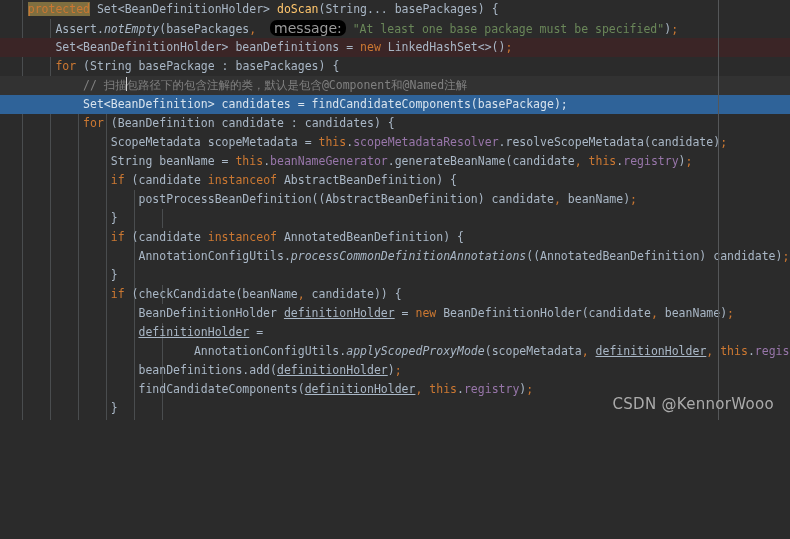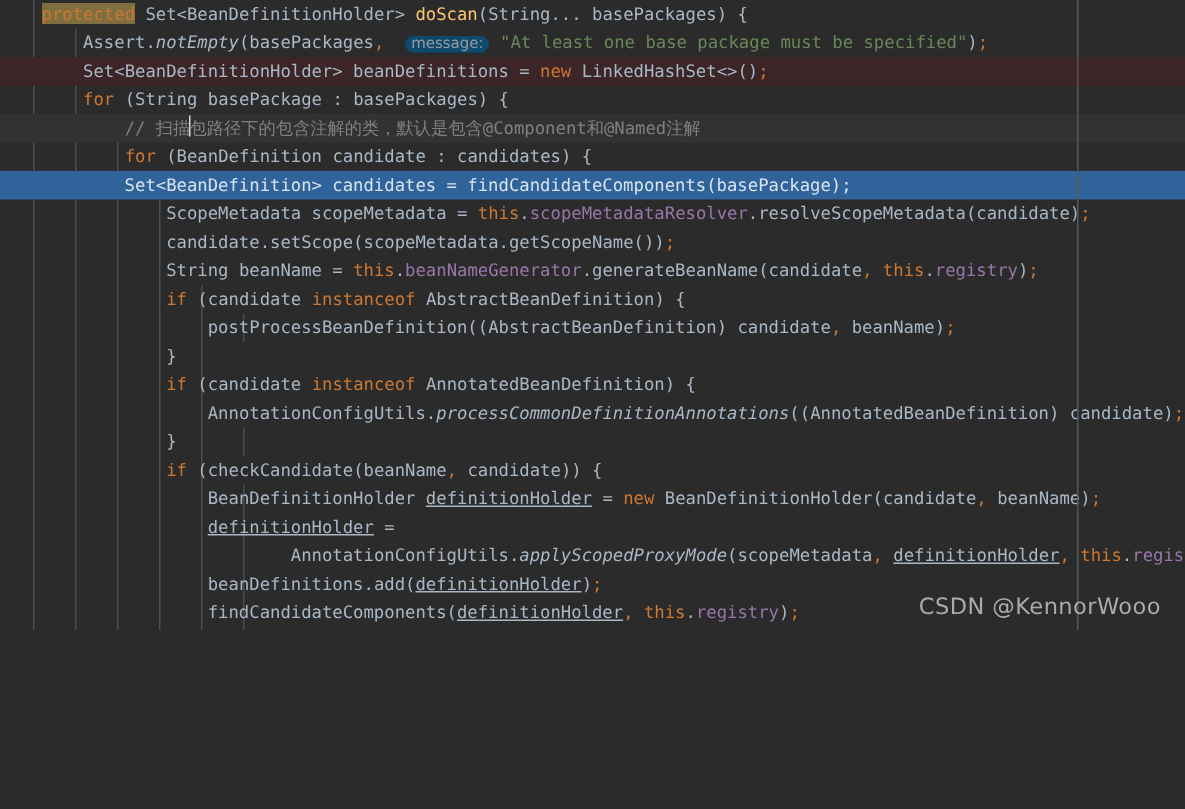--- a/index.html
+++ b/index.html
@@ -101,25 +101,25 @@
   .punct  { color: #a9b7c6; }
   .semi   { color: #cc7832; }
   .sel-txt{ color: #d8e3ed; }
   
   .search-hl {
     background: #7f6f40;
     color: #cc7832;
   }
   
   .inlay {
-    background: #0c4a6e;
+    background: #000000;
     color: #9a9a9a;
     border-radius: 7px;
     padding: 0 4px;
-    font-size: 10px;
+    font-size: 14px;
     font-family: "DejaVu Sans", "Liberation Sans", sans-serif;
   }
   
   .caret {
     display: inline-block;
     width: 1.5px;
     height: 14px;
     background: #d6d6d6;
     vertical-align: -2px;
     margin: 0 -1px;
@@ -160,27 +160,26 @@
     <div class="line"><span class="txt"><span class="punct">    </span><span class="search-hl">protected</span><span class="type"> Set&lt;BeanDefinitionHolder&gt; </span><span class="kw" style="color:#ffc66d">doScan</span><span class="punct">(</span><span class="type">String</span><span class="punct">... </span><span class="ident">basePackages</span><span class="punct">) {</span></span></div>
 
     <div class="line"><span class="txt"><span class="punct">        </span><span class="type">Assert</span><span class="punct">.</span><span class="mstatic">notEmpty</span><span class="punct">(</span><span class="ident">basePackages</span><span class="semi">,</span><span class="punct">  </span><span class="inlay">message:</span><span class="str"> "At least one base package must be specified"</span><span class="punct">)</span><span class="semi">;</span></span></div>
 
     <div class="line hl-red"><span class="txt"><span class="punct">        </span><span class="type">Set&lt;BeanDefinitionHolder&gt; </span><span class="ident">beanDefinitions</span><span class="punct"> = </span><span class="kw">new</span><span class="type"> LinkedHashSet</span><span class="punct">&lt;&gt;()</span><span class="semi">;</span></span></div>
 
     <div class="line"><span class="txt"><span class="punct">        </span><span class="kw">for</span><span class="punct"> (</span><span class="type">String</span><span class="ident"> basePackage</span><span class="punct"> : </span><span class="ident">basePackages</span><span class="punct">) {</span></span></div>
 
     <div class="line hl-comment"><span class="txt"><span class="punct">            </span><span class="cmt">// 扫描</span><span class="caret"></span><span class="cmt">包路径下的包含注解的类，默认是包含@Component和@Named注解</span></span></div>
 
+    <div class="line hl-sel"><span class="txt sel-txt"><span>            Set&lt;BeanDefinition&gt; candidates = findCandidateComponents(basePackage);</span></span></div>
+
     <div class="line"><span class="txt"><span class="punct">            </span><span class="kw">for</span><span class="punct"> (</span><span class="type">BeanDefinition</span><span class="ident"> candidate</span><span class="punct"> : </span><span class="ident">candidates</span><span class="punct">) {</span></span></div>
 
-    <div class="line hl-sel"><span class="txt sel-txt"><span>            Set&lt;BeanDefinition&gt; candidates = findCandidateComponents(basePackage);</span></span></div>
-
     <div class="line"><span class="txt"><span class="punct">                </span><span class="type">ScopeMetadata</span><span class="ident"> scopeMetadata</span><span class="punct"> = </span><span class="kw">this</span><span class="punct">.</span><span class="field">scopeMetadataResolver</span><span class="punct">.resolveScopeMetadata(</span><span class="ident">candidate</span><span class="punct">)</span><span class="semi">;</span></span></div>
 
-    <div class="line"><span class="txt"><span class="punct">                </span><span class="ident">candidate</span><span class="punct">.setScope(</span><span class="ident">scopeMetadata</span><span class="punct">.getScopeName())</span><span class="semi">;</span></span></div>
 
     <div class="line"><span class="txt"><span class="punct">                </span><span class="type">String</span><span class="ident"> beanName</span><span class="punct"> = </span><span class="kw">this</span><span class="punct">.</span><span class="field">beanNameGenerator</span><span class="punct">.generateBeanName(</span><span class="ident">candidate</span><span class="semi">,</span><span class="punct"> </span><span class="kw">this</span><span class="punct">.</span><span class="field">registry</span><span class="punct">)</span><span class="semi">;</span></span></div>
 
     <div class="line"><span class="txt"><span class="punct">                </span><span class="kw">if</span><span class="punct"> (</span><span class="ident">candidate </span><span class="kw">instanceof</span><span class="type"> AbstractBeanDefinition</span><span class="punct">) {</span></span></div>
 
     <div class="line"><span class="txt"><span class="punct">                    postProcessBeanDefinition((</span><span class="type">AbstractBeanDefinition</span><span class="punct">) </span><span class="ident">candidate</span><span class="semi">,</span><span class="ident"> beanName</span><span class="punct">)</span><span class="semi">;</span></span></div>
 
     <div class="line"><span class="txt"><span class="punct">                }</span></span></div>
 
     <div class="line"><span class="txt"><span class="punct">                </span><span class="kw">if</span><span class="punct"> (</span><span class="ident">candidate </span><span class="kw">instanceof</span><span class="type"> AnnotatedBeanDefinition</span><span class="punct">) {</span></span></div>

